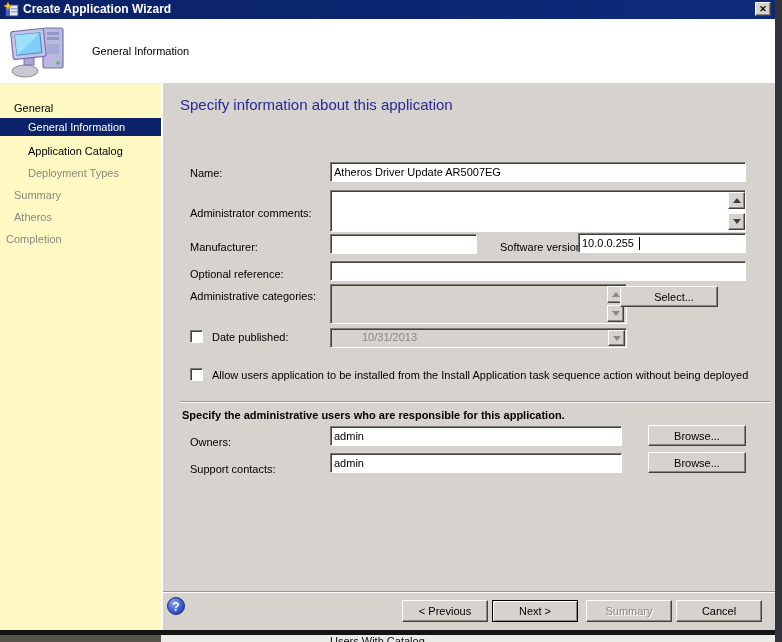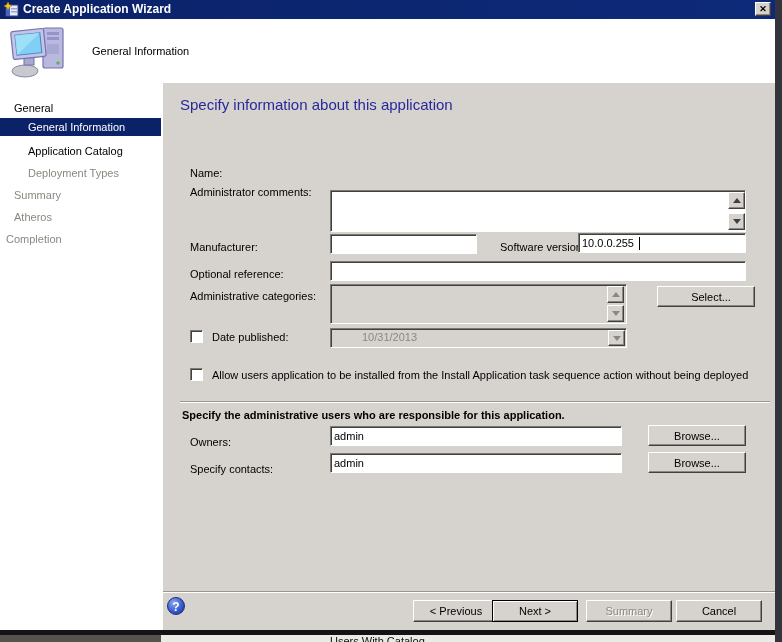--- a/index.html
+++ b/index.html
@@ -15,21 +15,21 @@
   .close-btn { position:absolute; right:4px; top:2px; width:16px; height:14px; background:#d6d3ce;
     border:1px solid; border-color:#fff #404040 #404040 #fff; box-shadow:inset -1px -1px 0 #8a8880;
     font-size:9px; font-weight:bold; line-height:12px; text-align:center; color:#000; cursor:default; }
 
   
   .header { position:absolute; left:0; top:19px; width:775px; height:64px; background:#fff; }
   .header-icon { position:absolute; left:10px; top:4px; }
   .header-title { position:absolute; left:92px; top:26px; font-size:11px; color:#000; }
 
   
-  .sidebar { position:absolute; left:0; top:83px; width:161px; height:547px; background:#ffffff; }
+  .sidebar { position:absolute; left:0; top:83px; width:161px; height:547px; background:#fef9c3; }
   .vdivider { position:absolute; left:161px; top:83px; width:2px; height:547px; background:#fff; }
   .main { position:absolute; left:163px; top:83px; width:493px; height:547px; background:#d6d3ce; }
 
   .nav-item { position:absolute; height:18px; line-height:18px; white-space:nowrap; }
   .nav-item.sel-bar { left:0; width:161px; background:#0b2268; color:#fff; }
   .nav-item.sel-bar span { margin-left:28px; }
   .nav-disabled { color:#8a8880; }
 
   .heading { position:absolute; left:17px; top:13px; font-size:15px; color:#28289b; }
 
@@ -125,22 +125,23 @@
     <div class="nav-item nav-disabled" style="left:14px; top:103px;">Summary</div>
     <div class="nav-item nav-disabled" style="left:14px; top:125px;">Atheros</div>
     <div class="nav-item nav-disabled" style="left:6px; top:147px;">Completion</div>
   </div>
   <div class="vdivider"></div>
 
   <div class="main">
     <div class="heading">Specify information about this application</div>
 
     <span class="lbl" style="left:27px; top:84px;">Name:</span>
-
-    <span class="lbl" style="left:27px; top:103px;">Administrator comments:</span>
+    <input class="field" style="left: 167px; top: 79px; width: 416px; height: 20px;" value="Atheros Driver Update AR5007EG">
+
+    <span class="lbl" style="left:27px; top:124px;">Administrator comments:</span>
     <textarea class="field" style="left: 167px; top: 107px; width: 416px; height: 42px;"></textarea>
     <div class="scrollcol" style="left:565px; top:109px; height:38px;">
       <div class="sbtn">
           <div class="tri-up"></div>
         </div>
       <div class="sbtn">
           <div class="tri-down"></div>
         </div>
     </div>
 
@@ -156,21 +157,21 @@
     <span class="lbl" style="left:27px; top:207px;">Administrative categories:</span>
     <div class="field disabled" style="left:167px; top:201px; width:297px; height:40px;"></div>
     <div class="scrollcol" style="left:444px; top:203px; height:36px;">
       <div class="sbtn dim">
           <div class="tri-up"></div>
         </div>
       <div class="sbtn dim">
           <div class="tri-down"></div>
         </div>
     </div>
-    <div class="btn" style="left:494px; top:203px; width:98px; height:21px;padding-left:10px;">Select...</div>
+    <div class="btn" style="left:457px; top:203px; width:98px; height:21px;padding-left:10px;">Select...</div>
 
     <div class="checkbox" style="left:27px; top:247px;"></div>
     <span class="lbl" style="left:49px; top:248px;">Date published:</span>
     <div class="field disabled" style="left:167px; top:245px; width:297px; height:20px;padding-left:31px;">
       <span>10/31/2013</span>
       <div class="combo-arrow">
           <div class="tri-down"></div>
         </div>
     </div>
 
@@ -178,28 +179,28 @@
     <span class="lbl" style="left:49px; top:286px;">Allow users application to be installed from the Install Application task sequence action without being deployed</span>
 
     <div class="etched" style="left:17px; top:318px; width:590px;"></div>
 
     <span class="lbl" style="left:19px; top:326px;font-weight:bold;">Specify the administrative users who are responsible for this application.</span>
 
     <span class="lbl" style="left:27px; top:353px;">Owners:</span>
     <input class="field" style="left: 167px; top: 343px; width: 292px; height: 20px;" value="admin">
     <div class="btn" style="left:485px; top:342px; width:98px; height:21px;">Browse...</div>
 
-    <span class="lbl" style="left:27px; top:380px;">Specify contacts:</span>
+    <span class="lbl" style="left:27px; top:380px;">Support contacts:</span>
     <input class="field" style="left: 167px; top: 370px; width: 292px; height: 20px;" value="admin">
     <div class="btn" style="left:485px; top:369px; width:98px; height:21px;">Browse...</div>
   </div>
 
   <div class="etched footer-sep"></div>
   <div class="help-icon">?</div>
-  <div class="btn" style="left:402px; top:600px; width:86px; height:22px;margin-left:11px;">&lt; Previous</div>
+  <div class="btn" style="left:402px; top:600px; width:86px; height:22px;">&lt; Previous</div>
   <div class="btn default" style="left:492px; top:600px; width:86px; height:22px;">Next &gt;</div>
   <div class="btn disabled" style="left:586px; top:600px; width:86px; height:22px;">Summary</div>
   <div class="btn" style="left:676px; top:600px; width:86px; height:22px;">Cancel</div>
 
   <div class="right-strip"></div>
   <div class="bottom-band"></div>
   <div class="bottom-strip">
     <div class="left-seg"></div>
     <span class="clipped-text">Users With Catalog</span>
   </div>

